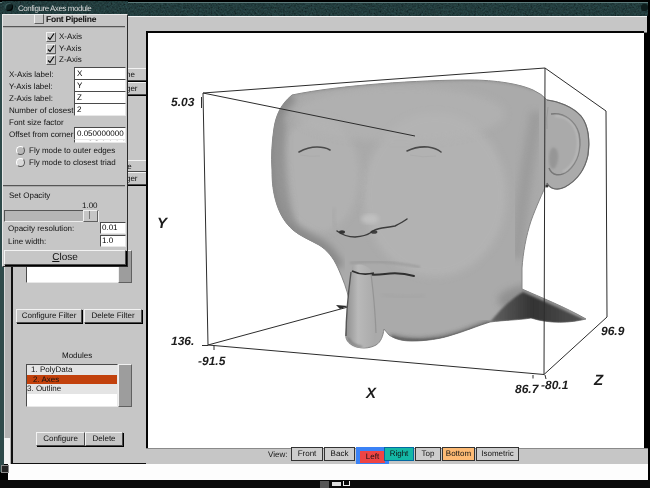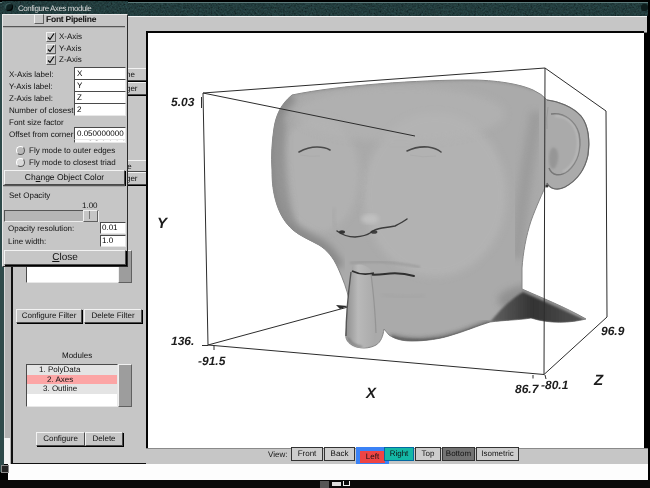--- a/index.html
+++ b/index.html
@@ -42,23 +42,23 @@
 <div class="abs btn" style="left:112px;top:172px;width:33px;height:11px">ager</div>
 
 <div class="abs sunkw" style="left:26px;top:250px;width:92px;height:31px"></div>
 <div class="abs raised" style="left:118px;top:250px;width:12px;height:31px;background:#9d9d9d"></div>
 
 <div class="abs btn" style="left:16px;top:309px;width:64px;height:12px;line-height:12px">Configure Filter</div>
 <div class="abs btn" style="left:84px;top:309px;width:56px;height:12px;line-height:12px">Delete Filter</div>
 
 <div class="abs lbl" style="left:62px;top:351px">Modules</div>
 <div class="abs sunkw" style="left:26px;top:364px;width:90px;height:41px;font-size:8px;color:#111;line-height:9.5px">
-    <div style="background:#e4e4e4;padding-left:12px">1. PolyData</div>
-    <div style="background:#fca5a5;padding-left:20px">2. Axes</div>
-    <div style="background:#e4e4e4;padding-left:16px">3. Outline</div>
+    <div style="background:#e4e4e4;padding-left:4px">1. PolyData</div>
+    <div style="background:#c2410c;padding-left:6px">2. Axes</div>
+    <div style="background:#e4e4e4;padding-left:0">3. Outline</div>
   </div>
 <div class="abs raised" style="left:118px;top:364px;width:12px;height:41px;background:#9d9d9d"></div>
 <div class="abs btn" style="left:36px;top:432px;width:47px;height:12px;line-height:12px">Configure</div>
 <div class="abs btn" style="left:85px;top:432px;width:36px;height:12px;line-height:12px">Delete</div>
 
 <div class="abs" style="left:146px;top:31px;width:496px;height:415px;background:#fff;border-left:2px solid #050505;border-top:2px solid #050505"></div>
 <svg class="abs" style="left:148px;top:33px" width="496" height="415" viewBox="148 33 496 415">
   <defs>
     <radialGradient id="hg" cx="42%" cy="34%" r="75%">
       <stop offset="0%" stop-color="#bababa"></stop>
@@ -172,21 +172,21 @@
   </g>
 </svg>
 
 <div class="abs" style="left:146px;top:448px;width:502px;height:15px;background:#c6c6c6;border-top:1px solid #8a8a8a;border-bottom:1px solid #909090"></div>
 <div class="abs lbl" style="left:268px;top:450px;font-size:8px">View:</div>
 <div class="abs btn" style="left:291px;top:447px;width:30px;height:12px;line-height:12px;box-shadow:none;border:1px solid #333;background:#cdcdcd">Front</div>
 <div class="abs btn" style="left:324px;top:447px;width:29px;height:12px;line-height:12px;box-shadow:none;border:1px solid #333;background:#cdcdcd">Back</div>
 <div class="abs btn" style="left:356px;top:447px;width:25px;height:12px;line-height:12px;box-shadow:none;border:4px solid #3b82f6;background:#ef4444">Left</div>
 <div class="abs btn" style="left:384px;top:447px;width:28px;height:12px;line-height:12px;box-shadow:none;border:1px solid #0369a1;background:#14b8a6">Right</div>
 <div class="abs btn" style="left:415px;top:447px;width:24px;height:12px;line-height:12px;box-shadow:none;border:1px solid #333;background:#cdcdcd">Top</div>
-<div class="abs btn" style="left:442px;top:447px;width:31px;height:12px;line-height:12px;box-shadow:none;border:1px solid #333;background:#737373">Bottom</div>
+<div class="abs btn" style="left:442px;top:447px;width:31px;height:12px;line-height:12px;box-shadow:none;border:1px solid #333;background:#fdba74">Bottom</div>
 <div class="abs btn" style="left:476px;top:447px;width:41px;height:12px;line-height:12px;box-shadow:none;border:1px solid #333;background:#cdcdcd">Isometric</div>
 
 <div class="abs" style="left:8px;top:464px;width:640px;height:16px;background:#fdfdfd"></div>
 <div class="abs" style="left:0;top:480px;width:650px;height:8px;background:#0a0a0a"></div>
 <div class="abs" style="left:1px;top:465px;width:6px;height:6px;background:#222;border:1px solid #888"></div>
 <div class="abs" style="left:320px;top:481px;width:9px;height:7px;background:#555"></div>
 <div class="abs" style="left:332px;top:482px;width:9px;height:4px;background:#ddd"></div>
 <div class="abs" style="left:343px;top:481px;width:5px;height:4px;border:1px solid #eee;border-top:none"></div>
 
 <div class="abs" style="left:2px;top:1px;width:140px;height:265px">
@@ -229,21 +229,20 @@
   <div class="abs lbl" style="left:7px;top:117px">Font size factor</div>
   <div class="abs sunkw" style="left:72px;top:129px;width:48px;height:11px;font-size:12px;line-height:11px;padding-left:2px;overflow:hidden">1.350000023</div>
   <div class="abs lbl" style="left:7px;top:129px">Offset from corner</div>
   <div class="abs sunkw" style="left:72px;top:126px;width:48px;height:11px;font-size:8px;line-height:11px;padding-left:2px;overflow:hidden">0.050000000</div>
 
   <div class="abs" style="left:14px;top:145px;width:7px;height:7px;border-radius:50%;background:#b9b9b9;border-top:1px solid #fff;border-left:1px solid #fff;border-right:1px solid #555;border-bottom:1px solid #555"></div>
   <div class="abs lbl" style="left:27px;top:145px">Fly mode to outer edges</div>
   <div class="abs" style="left:14px;top:157px;width:7px;height:7px;border-radius:50%;background:#d9d9d9;border-top:1px solid #fff;border-left:1px solid #fff;border-right:1px solid #555;border-bottom:1px solid #555"></div>
   <div class="abs lbl" style="left:27px;top:157px">Fly mode to closest triad</div>
 
-  <div class="abs btn" style="left:2px;top:169px;width:119px;height:13px;line-height:13px;font-size:8.5px">Ch<span style="text-decoration:underline">a</span>nge Object Color</div>
 
   <div class="abs" style="left:1px;top:184px;width:122px;height:64px;border-top:2px groove #aaa"></div>
   <div class="abs lbl" style="left:7px;top:190px">Set Opacity</div>
   <div class="abs lbl" style="left:80px;top:200px">1.00</div>
   <div class="abs" style="left:2px;top:209px;width:93px;height:10px;background:#b5b5b5;border-top:1px solid #555;border-left:1px solid #555;border-right:1px solid #eee;border-bottom:1px solid #eee"></div>
   <div class="abs raised" style="left:81px;top:209px;width:13px;height:10px"></div>
   <div class="abs" style="left:87px;top:210px;width:1px;height:8px;background:#777"></div>
   <div class="abs lbl" style="left:6px;top:223px">Opacity resolution:</div>
   <div class="abs sunkw" style="left:98px;top:221px;width:23px;height:10px;font-size:8px;line-height:10px;padding-left:1px">0.01</div>
   <div class="abs lbl" style="left:6px;top:236px">Line width:</div>

